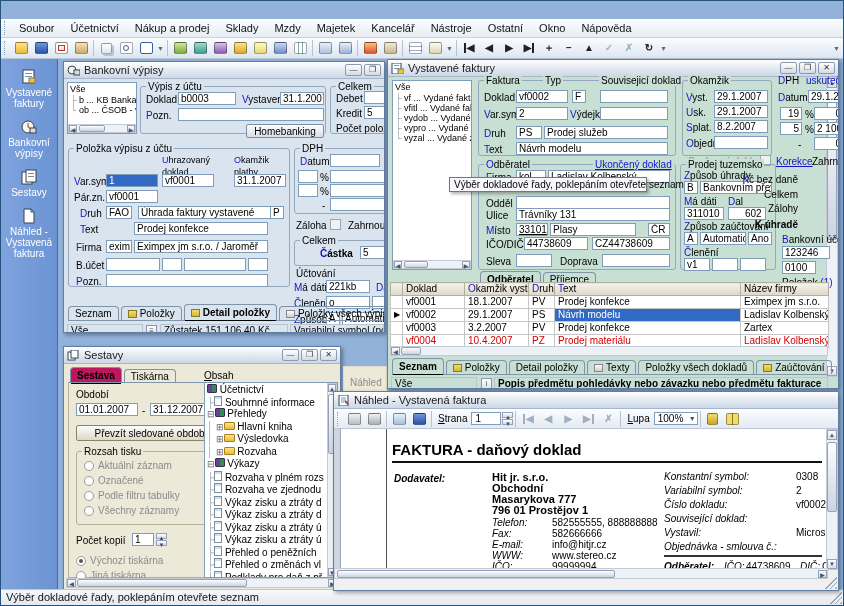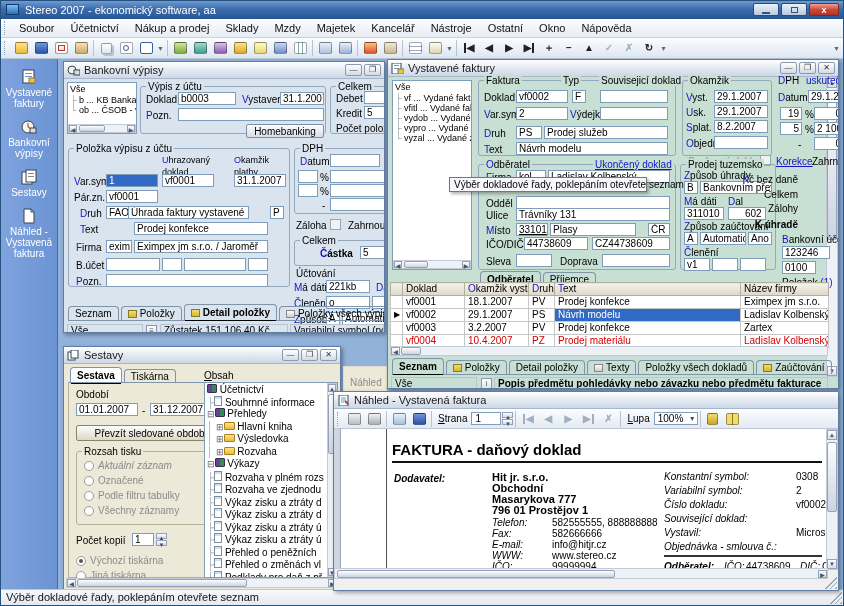--- a/index.html
+++ b/index.html
@@ -78,35 +78,20 @@
   
   .doc-it{font-style:italic;}
   .hr2{position:absolute;height:2px;background:#111;}
   .hr1{position:absolute;height:1px;background:#333;}
 </style>
 </head>
 <body>
 
 <div id="app">
 
-  <div id="titlebar">
-    <div class="a" style="left:5px;top:3px;width:13px;height:11px;background:linear-gradient(#7fc0ef,#2d6fb4);border:1px solid #0e3c70;"></div>
-    <span style="margin-left:24px;">Stereo 2007 - ekonomický software, aa</span>
-    <div class="a" style="right:4px;top:2px;display:flex;">
-      <div style="width:26px;height:13px;margin-left:2px;border:1px solid #2b4a77;border-radius:2px;background:linear-gradient(#e9f1fa,#b9c9de);">
-          <div style="width:8px;height:2px;background:#35517e;margin:8px auto 0;"></div>
-        </div>
-      <div style="width:26px;height:13px;margin-left:2px;border:1px solid #2b4a77;border-radius:2px;background:linear-gradient(#e9f1fa,#b9c9de);">
-          <div style="width:7px;height:6px;border:1px solid #35517e;margin:3px auto 0;"></div>
-        </div>
-      <div style="width:30px;height:13px;margin-left:2px;border:1px solid #7c2a22;border-radius:2px;background:linear-gradient(#f0a195,#cf4a38 50%,#b03225);">
-          <div style="color:#fff;font-size:9px;line-height:12px;text-align:center;font-weight:bold;">x</div>
-        </div>
-    </div>
-  </div>
 
   <div id="menubar">
     <div class="tgrip"></div>
     <span class="mi">Soubor</span>
     <span class="mi">Účetnictví</span>
     <span class="mi">Nákup a prodej</span>
     <span class="mi">Sklady</span>
     <span class="mi">Mzdy</span>
     <span class="mi">Majetek</span>
     <span class="mi">Kancelář</span>
@@ -292,21 +277,21 @@
     <span class="lb ac" style="left:98px;top:92px;font-size:9px;"><span>Uhrazovaný</span><br><span>doklad</span></span>
     <span class="lb ac" style="left:170px;top:92px;font-size:9px;"><span>Okamžik</span><br><span>platby</span></span>
     <span class="lb ac" style="left:10px;top:114px;">Var.sym.</span>
     <div class="fl sel" style="left:42px;top:112px;width:52px;">1</div>
     <div class="fl" style="left:98px;top:112px;width:52px;">vf0001</div>
     <div class="fl" style="left:170px;top:112px;width:52px;">31.1.2007</div>
     <span class="lb" style="left:10px;top:130px;">Pár.zn.</span>
     <div class="fl" style="left:42px;top:128px;width:52px;">vf0001</div>
     <span class="lb ac" style="left:16px;top:146px;">Druh</span>
     <div class="fl" style="left:42px;top:144px;width:26px;">FAO</div>
-    <div class="fl" style="left:64px;top:144px;width:121px;">Úhrada faktury vystavené</div>
+    <div class="fl" style="left:74px;top:144px;width:136px;">Úhrada faktury vystavené</div>
     <div class="fl" style="left:206px;top:144px;width:14px;">P</div>
     <span class="lb ac" style="left:16px;top:162px;">Text</span>
     <div class="fl" style="left:70px;top:160px;width:134px;">Prodej konfekce</div>
     <span class="lb ac" style="left:12px;top:180px;">Firma</span>
     <div class="fl" style="left:42px;top:178px;width:26px;">exim</div>
     <div class="fl" style="left:70px;top:178px;width:134px;">Eximpex jm s.r.o. / Jaroměř</div>
     <span class="lb" style="left:12px;top:198px;">B.účet</span>
     <div class="fl" style="left:42px;top:196px;width:54px;"></div>
     <div class="fl" style="left:98px;top:196px;width:20px;"></div>
     <div class="fl" style="left:120px;top:196px;width:62px;"></div>
@@ -382,37 +367,37 @@
             <rect x="4" y="0" width="7" height="8" fill="#fff" stroke="#345"></rect>
           </svg></div>
       <span>Sestavy</span>
       <div class="wbtns">
           <div class="wbtn">—</div>
           <div class="wbtn">❐</div>
           <div class="wbtn">✕</div>
         </div>
     </div>
     <div class="tabs" style="left:6px;top:20px;height:16px;">
-      <div class="tab tabact" style="background:#ffffff;">
+      <div class="tab tabact" style="background:#be185d;">
           <span>Sestava</span>
         </div>
       <div class="tab">
           <span>Tiskárna</span>
         </div>
     </div>
     <div class="a" style="left:4px;top:35px;width:186px;height:196px;border:1px solid #b5b098;border-top:1px solid #7f93a9;"></div>
     <span class="lb" style="left:12px;top:42px;">Období</span>
     <div class="fl" style="left:12px;top:56px;width:62px;">01.01.2007</div>
     <span class="lb" style="left:78px;top:58px;">-</span>
     <div class="fl" style="left:86px;top:56px;width:62px;">31.12.2007</div>
     <div class="a" style="left:12px;top:78px;width:150px;height:16px;background:linear-gradient(#fdfdfd,#dcd8c8);border:1px solid #8a846c;border-radius:2px;font-size:10px;text-align:center;line-height:15px;">Převzít sledované období</div>
     <div class="gb" style="left:12px;top:104px;width:150px;height:74px;border-color:#b5b098;">
       <span class="lg" style="background:#ece9d8;">Rozsah tisku</span>
     </div>
-    <span class="lb gray" style="left:20px;top:113px;font-style:italic;"><span class="rd"></span><span class="ul">Aktuální záznam</span></span>
+    <span class="lb gray" style="left:20px;top:113px;"><span class="rd"></span><span class="ul">Aktuální záznam</span></span>
     <span class="lb gray" style="left:20px;top:128px;"><span class="rd"></span><span class="ul">Označené</span></span>
     <span class="lb gray" style="left:20px;top:143px;"><span class="rd"></span><span class="ul">Podle filtru tabulky</span></span>
     <span class="lb gray" style="left:20px;top:158px;"><span class="rd"></span><span class="ul">Všechny záznamy</span></span>
     <span class="lb" style="left:12px;top:188px;">Počet kopií</span>
     <div class="fl" style="left:68px;top:186px;width:22px;">1</div>
     <div class="a" style="left:92px;top:186px;width:11px;height:13px;">
       <div class="sbb" style="left:0;top:0;width:11px;height:6px;">▲</div>
       <div class="sbb" style="left:0;top:7px;width:11px;height:6px;">▼</div>
     </div>
     <span class="lb gray" style="left:12px;top:208px;"><span class="rd on"></span><span class="ul">Výchozí tiskárna</span></span>
@@ -487,21 +472,21 @@
       <div style="padding:0 2px;white-space:nowrap;"><span class="tl">└</span> <span>vyzal ... Vydané zá</span></div>
       <div class="sb" style="left:0;right:0;bottom:0;height:9px;">
         <div class="sbb" style="left:0;top:0;width:8px;height:7px;">◀</div>
         <div class="sbth" style="left:10px;top:0;width:24px;height:7px;"></div>
         <div class="sbb" style="right:0;top:0;width:8px;height:7px;">▶</div>
       </div>
     </div>
 
     <div class="gb" style="left:90px;top:20px;width:198px;height:76px;">
       <span class="lg">Faktura</span>
-      <span class="lg" style="left:82px;">Typ</span>
+      <span class="lg" style="left:64px;">Typ</span>
       <span class="lg" style="left:120px;" class2="ac">Souvisejicí doklad</span>
     </div>
     <span class="lb" style="left:96px;top:32px;">Doklad</span>
     <div class="fl" style="left:128px;top:30px;width:52px;">vf0002</div>
     <div class="fl" style="left:184px;top:30px;width:14px;">F</div>
     <div class="fl" style="left:212px;top:30px;width:68px;"></div>
     <span class="lb ac" style="left:96px;top:49px;">Var.sym.</span>
     <div class="fl" style="left:128px;top:47px;width:52px;">2</div>
     <span class="lb ac" style="left:182px;top:49px;">Výdejka</span>
     <div class="fl" style="left:212px;top:47px;width:68px;"></div>

